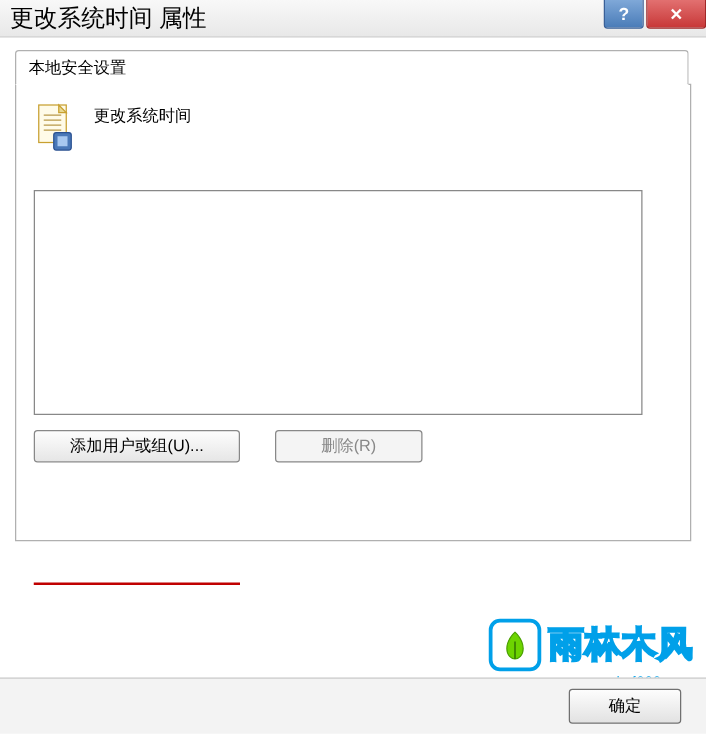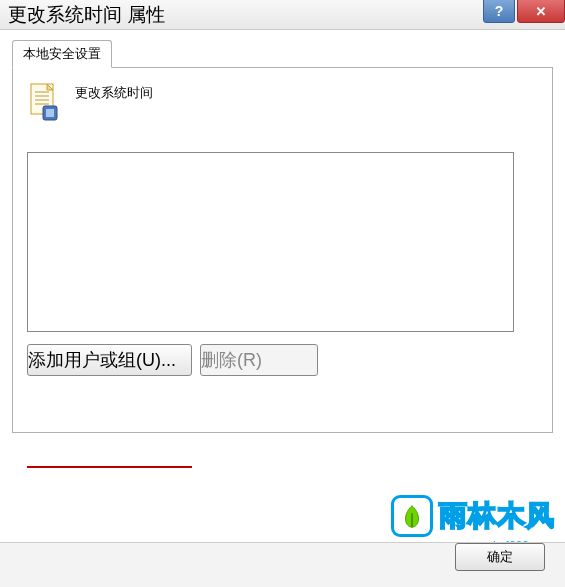--- a/index.html
+++ b/index.html
@@ -55,20 +55,21 @@
     margin-left: 2px;
     font-size: 13px;
   }
   .dialog-body {
     padding: 10px 12px 12px 12px;
   }
   .tab-strip {
     display: flex;
     position: relative;
     z-index: 2;
+    flex-direction: column;
   }
   .tab {
     padding: 4px 10px;
     border: 1px solid #b0b0b0;
     background: #f0f0f0;
     border-top-left-radius: 3px;
     border-top-right-radius: 3px;
     margin-right: 2px;
     font-size: 13px;
     position: relative;
@@ -107,54 +108,56 @@
     height: 180px;
     margin-top: 30px;
     background: #fff;
   }
   .button-row {
     display: flex;
     gap: 8px;
     margin-top: 12px;
   }
   .btn {
-    font-size: 18px;
+    font-size: 13px;
     padding: 3px 0;
+    text-align: center;
     border: 1px solid #888;
     background: linear-gradient(to bottom, #fdfdfd, #e6e6e6);
     border-radius: 3px;
     cursor: pointer;
   }
   .btn-add {
     width: 165px;
   }
   .btn-del {
     width: 118px;
     color: #888;
     background: #f4f4f4;
+    margin-left: 20px;
   }
   .red-underline {
     position: absolute;
     left: 14px;
     top: 398px;
     width: 165px;
     height: 2px;
     background: #c00000;
   }
   .bottom-bar {
     position: absolute;
     left: 0;
     right: 0;
     bottom: 0;
     height: 45px;
     border-top: 1px solid #ccc;
     background: #f3f3f3;
     display: flex;
     justify-content: flex-end;
-    align-items: flex-start;
+    align-items: center;
     padding-right: 20px;
     gap: 8px;
   }
   .btn-ok {
     width: 90px;
     padding: 4px 0;
     border: 1px solid #707070;
     background: linear-gradient(to bottom, #fdfdfd, #e2e2e2);
     border-radius: 3px;
     font-size: 13px;

